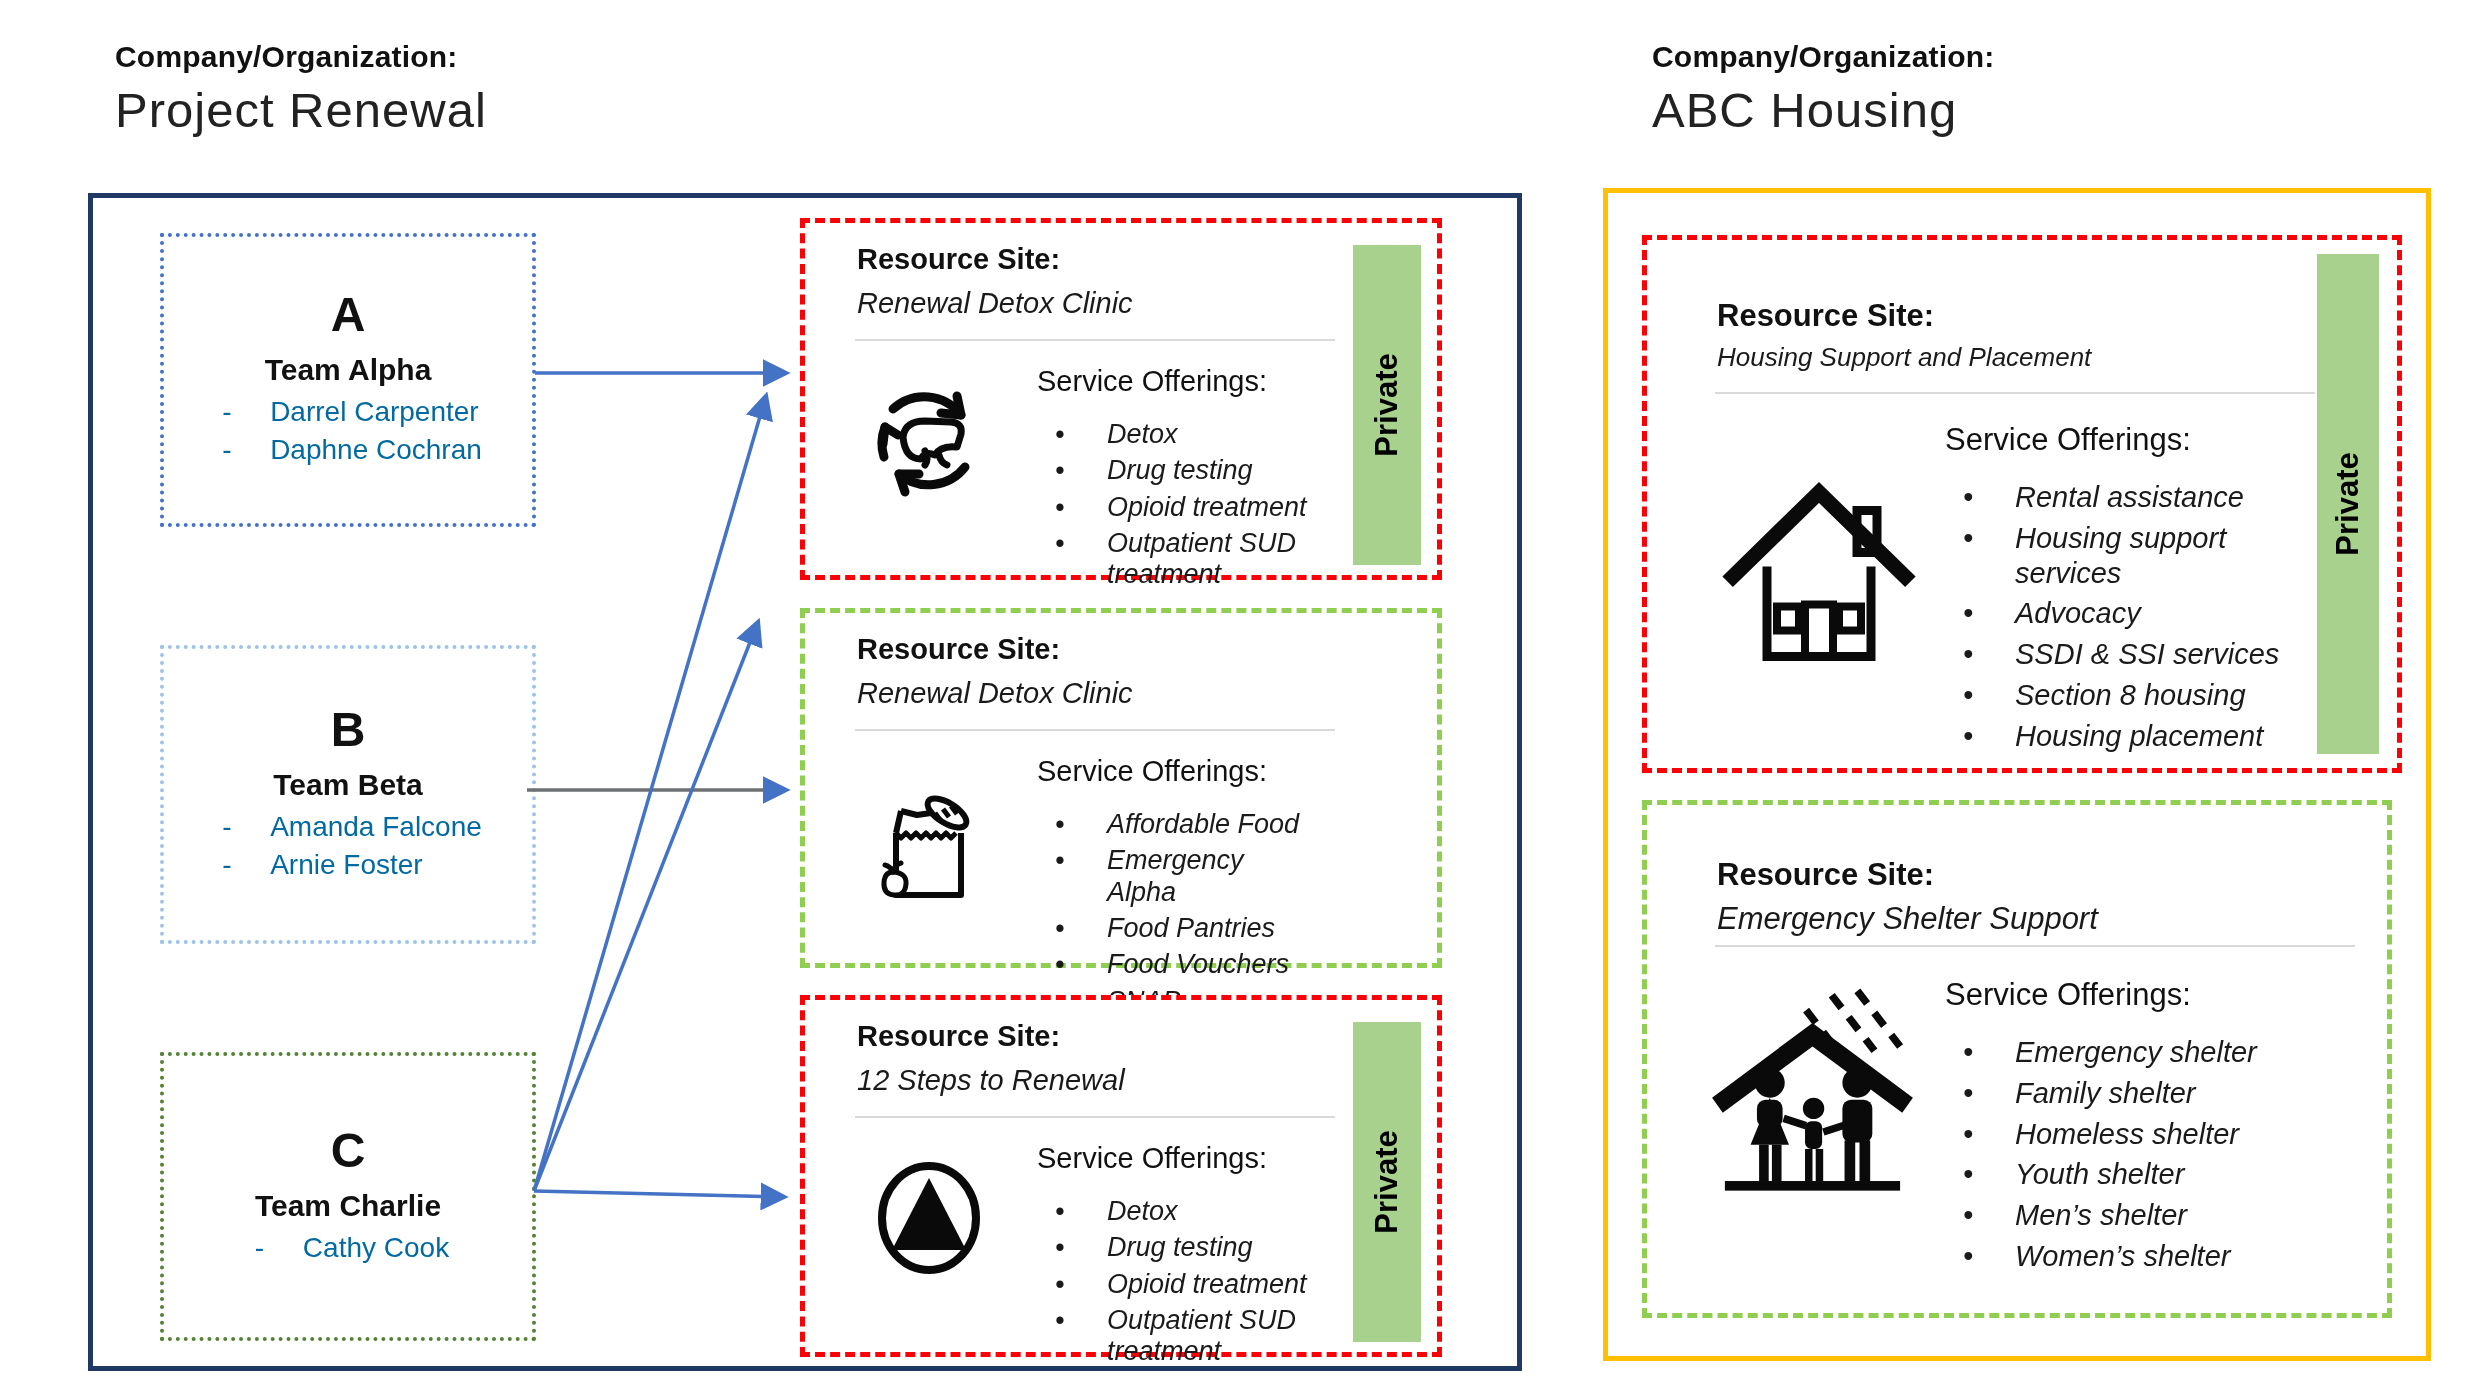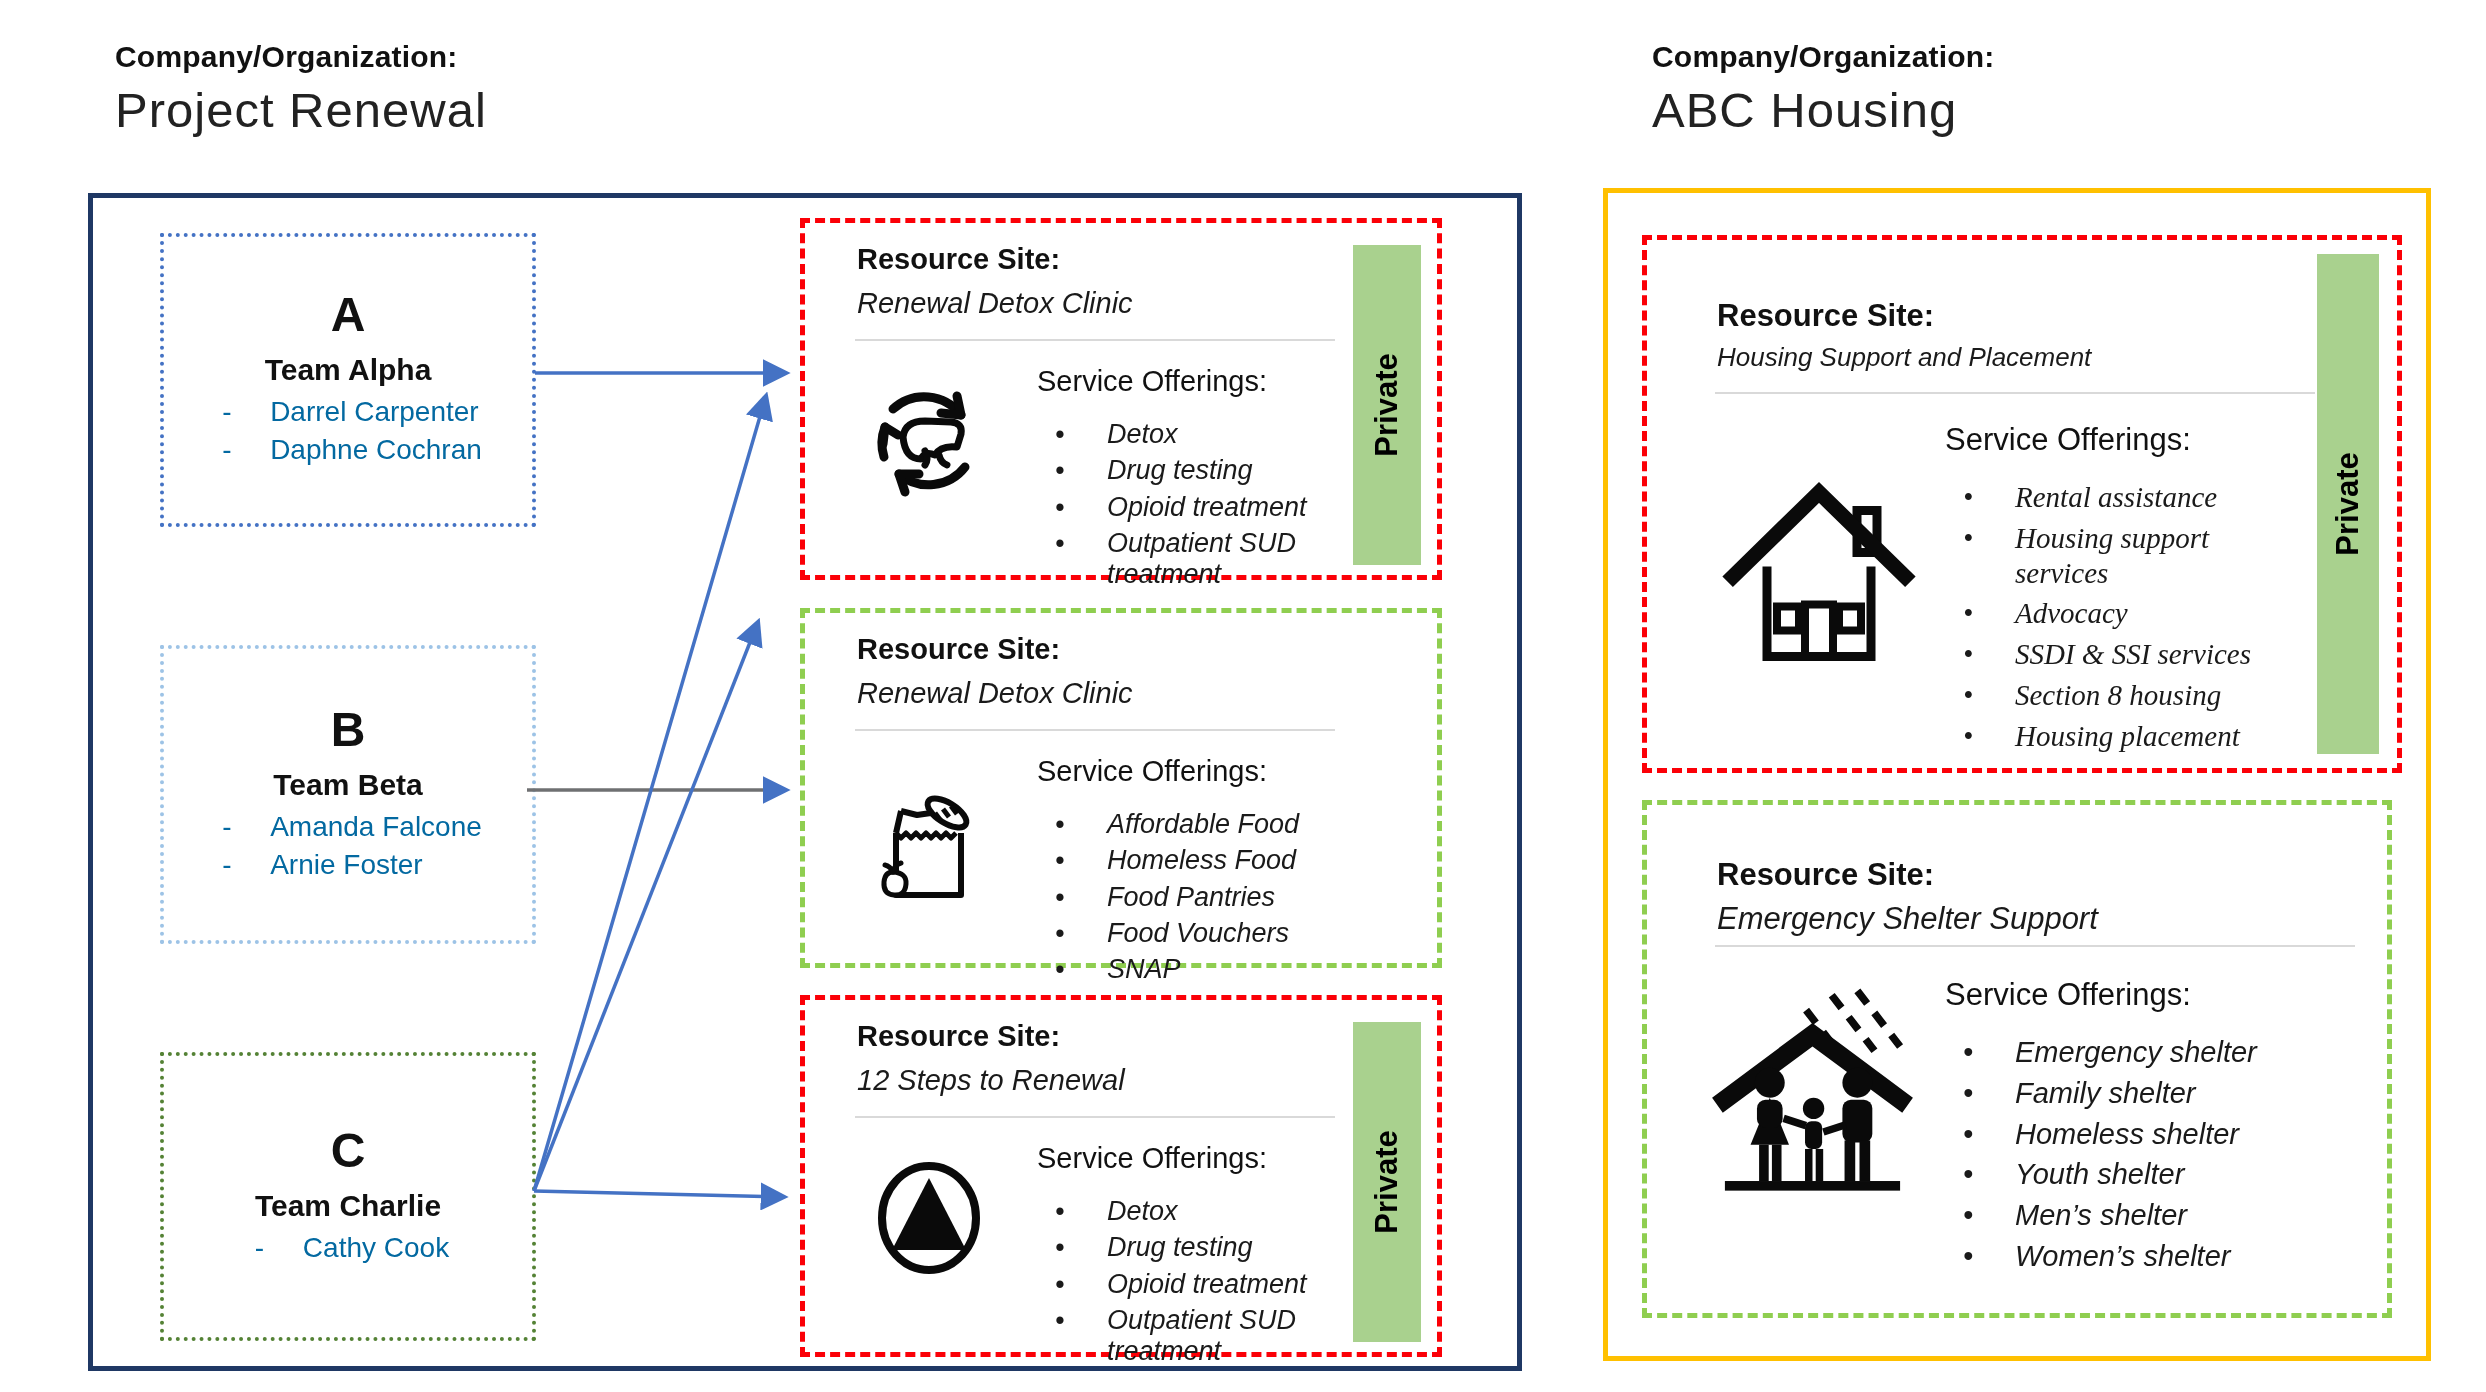--- a/index.html
+++ b/index.html
@@ -60,21 +60,21 @@
   .ls .offer-list li{line-height:1.16;margin-bottom:5px;}
   .ls .icon-slot{position:absolute;left:58px;top:152px;width:132px;height:132px;}
   .ls2 .icon-slot{top:168px;}
 
   
   .rs1 .site-title{left:70px;top:58px;font-size:31px;}
   .rs1 .site-name{left:70px;top:102px;font-size:26px;}
   .rs1 .divider{left:68px;top:152px;width:600px;}
   .rs1 .offer-head{left:298px;top:182px;font-size:31px;}
   .rs1 .offer-list{left:298px;top:228px;width:345px;font-size:29px;}
-  .rs1 .offer-list li{line-height:1.2;margin-bottom:6px;font-family:Liberation Serif, serif;}
+  .rs1 .offer-list li{line-height:1.2;margin-bottom:6px;}
   .rs1 .icon-slot{position:absolute;left:72px;top:228px;width:200px;height:205px;}
 
   .rs2 .site-title{left:70px;top:52px;font-size:31px;}
   .rs2 .site-name{left:70px;top:96px;font-size:31px;}
   .rs2 .divider{left:68px;top:140px;width:640px;}
   .rs2 .offer-head{left:298px;top:172px;font-size:31px;}
   .rs2 .offer-list{left:298px;top:218px;width:380px;font-size:29px;}
   .rs2 .offer-list li{line-height:1.2;margin-bottom:6px;}
   .rs2 .icon-slot{position:absolute;left:48px;top:172px;width:235px;height:235px;}
 
@@ -188,21 +188,21 @@
         <path d="M72 32 l6 8 M80 28 l6 8 M88 25 l6 8" stroke-width="5"></path>
         <path d="M33 52 l5 5 5 -5 5 5 5 -5 5 5 5 -5 5 5 5 -5 5 5 5 -5 5 5 5 -5" stroke-width="5" stroke-linejoin="round"></path>
         <path d="M33 52 v62 h65 v-62" stroke-width="6" stroke-linejoin="round"></path>
         <path d="M30 91 q-8 0 -9 10 q-1 12 10 13 q11 1 12 -11 q1 -11 -13 -12 z" stroke-width="5" fill="#fff"></path>
         <path d="M30 91 q1 -7 8 -9 M30 91 q-3 -6 -8 -7" stroke-width="5" stroke-linecap="round"></path>
       </svg>
     </div>
     <div class="offer-head">Service Offerings:</div>
     <ul class="offer-list">
       <li>Affordable Food</li>
-      <li>Homeless Food</li>
+      <li>Emergency Alpha</li>
       <li>Food Pantries</li>
       <li>Food Vouchers</li>
       <li>SNAP</li>
     </ul>
   </div>
 
   <div class="site-box site-red ls ls3">
     <div class="site-title">Resource Site:</div>
     <div class="site-name">12 Steps to Renewal</div>
     <div class="divider"></div>

